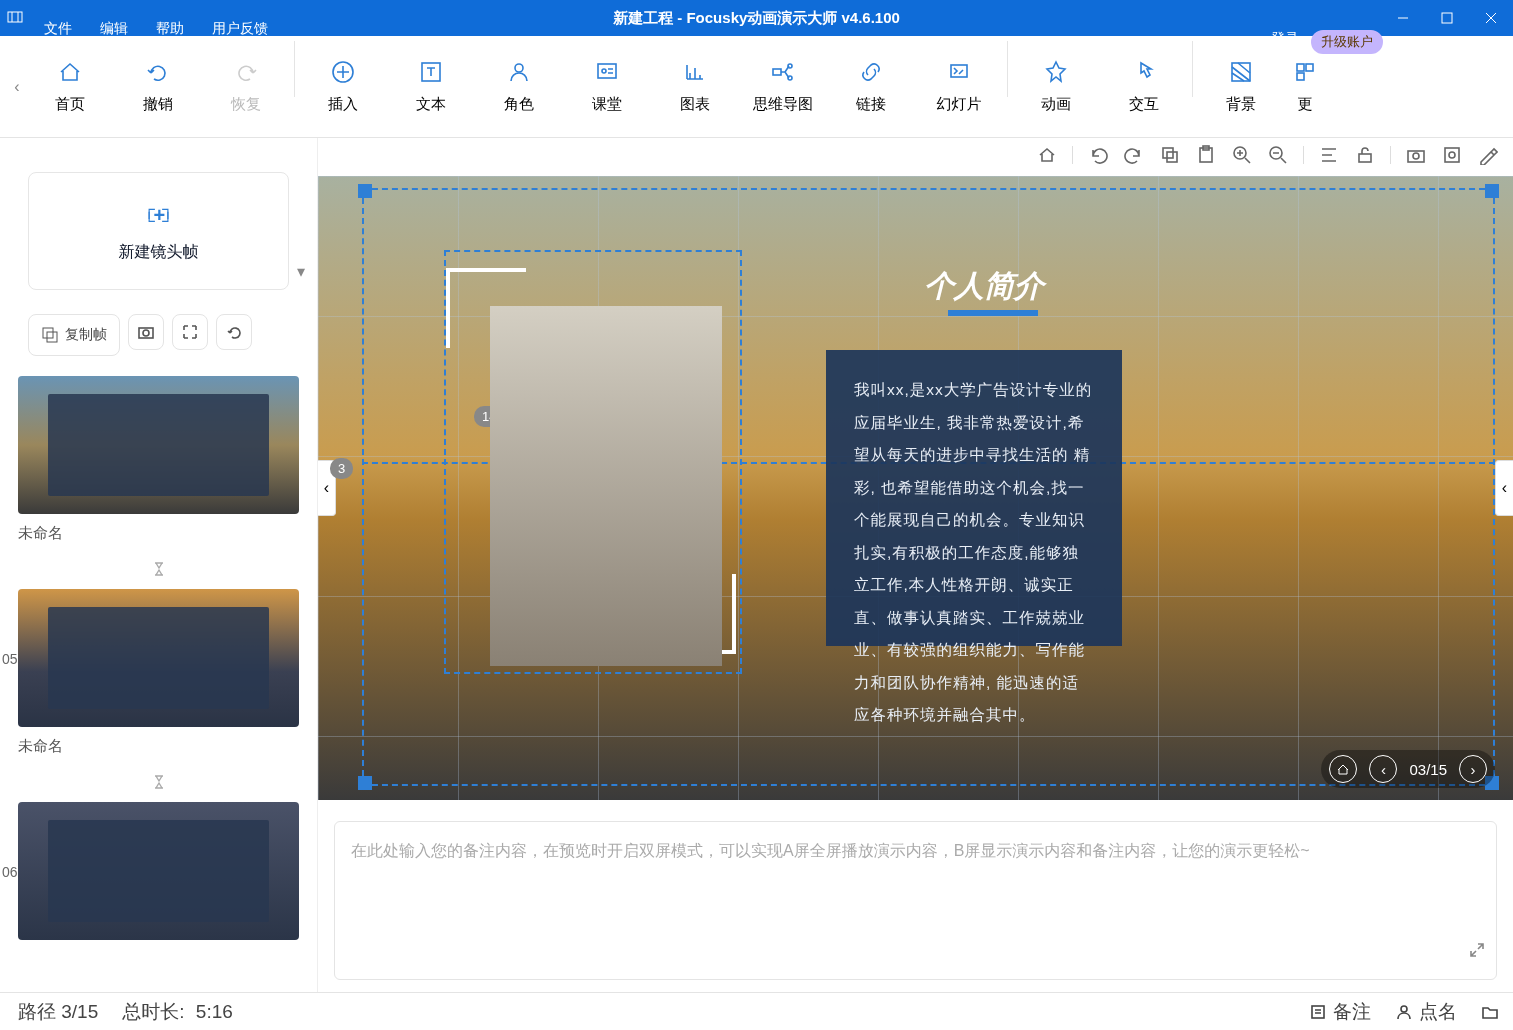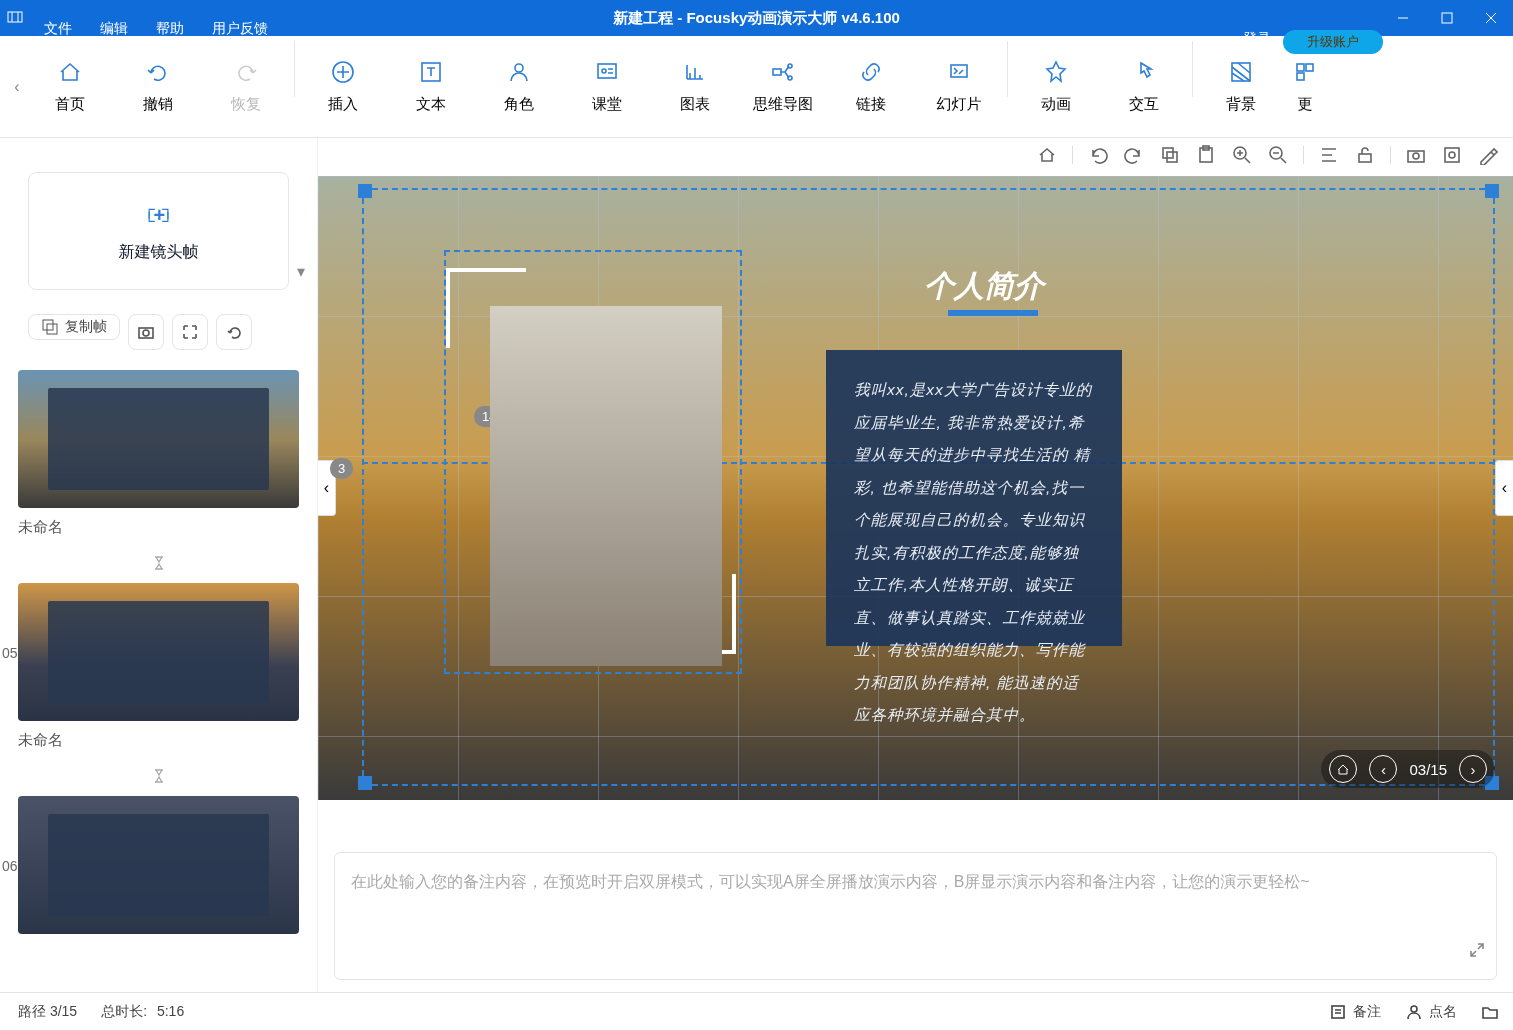--- a/index.html
+++ b/index.html
@@ -5,21 +5,21 @@
 * { margin: 0; padding: 0; box-sizing: border-box; font-family: "Microsoft YaHei", sans-serif; }
 body { background: #fff; overflow: hidden; width: 1513px; height: 1030px; position: relative; }
 
 
 .titlebar { height: 36px; background: #0f6cd8; display: flex; align-items: center; color: #fff; font-size: 14px; position: relative; }
 .logo-icon { width: 30px; display: flex; justify-content: center; }
 .menu-items { display: flex; gap: 0; }
 .menu-item { padding: 4px 14px; cursor: pointer; line-height: 36px; margin-top: 20px; }
 .title-center { position: absolute; left: 50%; transform: translateX(-50%); font-weight: 700; font-size: 15px; }
 .title-right { position: absolute; right: 130px; display: flex; align-items: flex-start; gap: 12px; margin-top: 48px; }
-.upgrade-btn { background: #0ea5e9; color: #5a3700; padding: 3px 24px; border-radius: 12px; font-size: 13px; cursor: pointer; }
+.upgrade-btn { background: #c4b5fd; color: #5a3700; padding: 3px 10px; border-radius: 12px; font-size: 13px; cursor: pointer; }
 .win-controls { position: absolute; right: 0; display: flex; }
 .win-btn { width: 44px; height: 36px; display: flex; align-items: center; justify-content: center; cursor: pointer; }
 .win-btn svg { stroke: #fff; }
 
 
 .toolbar { height: 102px; background: #fff; border-bottom: 1px solid #e4e4e4; display: flex; align-items: center; padding: 0 8px; }
 .tb-side { width: 18px; display: flex; justify-content: center; color: #888; cursor: pointer; }
 .tb-group { display: flex; }
 .tb-btn { width: 88px; height: 92px; display: flex; flex-direction: column; align-items: center; justify-content: center; gap: 10px; cursor: pointer; }
 .tb-btn .ico { width: 26px; height: 26px; display: flex; align-items: center; justify-content: center; }
@@ -33,21 +33,21 @@
 .sb-btn { width: 22px; height: 22px; cursor: pointer; display: flex; align-items: center; justify-content: center; }
 .sb-btn svg { stroke: #666; fill: none; stroke-width: 1.6; }
 .sb-sep { width: 1px; height: 18px; background: #ddd; }
 
 
 .sidebar { position: absolute; left: 0; top: 138px; width: 318px; bottom: 38px; background: #fff; border-right: 1px solid #eee; overflow: hidden; }
 .new-frame-box { margin: 34px 28px 12px 28px; border: 1px solid #e6e6e6; border-radius: 8px; height: 118px; display: flex; flex-direction: column; align-items: center; justify-content: center; gap: 12px; position: relative; }
 .new-frame-label { color: #0f172a; font-size: 16px; }
 
 .side-actions { display: flex; gap: 8px; padding: 12px 28px; }
-.side-action-btn { height: 26px; padding: 0 12px; border: 1px solid #e4e4e4; border-radius: 8px; display: flex; align-items: center; gap: 6px; font-size: 14px; cursor: pointer; color: #444; }
+.side-action-btn { height: 42px; padding: 0 12px; border: 1px solid #e4e4e4; border-radius: 8px; display: flex; align-items: center; gap: 6px; font-size: 14px; cursor: pointer; color: #444; }
 .side-action-icon { width: 36px; height: 36px; border: 1px solid #e4e4e4; border-radius: 8px; display: flex; align-items: center; justify-content: center; cursor: pointer; }
 .side-action-icon svg { stroke: #555; fill: none; stroke-width: 1.6; }
 
 .thumb-list { padding: 8px 18px; }
 .thumb-item { margin-bottom: 18px; }
 .thumb-preview { height: 138px; background: linear-gradient(180deg,#6a94b4 0%,#9a875c 50%,#3a3a3a 100%); border-radius: 4px; position: relative; }
 .thumb-preview.t2 { background: linear-gradient(180deg,#cf9648 0%,#3a4052 60%,#2a3345 100%); }
 .thumb-preview.t3 { background: linear-gradient(180deg,#4a5268 0%,#2b3548 100%); }
 .thumb-inner { position: absolute; inset: 18px 30px; background: rgba(40,55,80,.85); border-radius: 2px; }
 .thumb-label { font-size: 15px; color: #555; margin-top: 10px; }
@@ -55,41 +55,41 @@
 .thumb-row { position: relative; }
 .hg-icon { display:flex; justify-content:center; margin: 4px 0 12px 0; }
 .hg-icon svg { stroke:#aaa; fill:none; stroke-width:1.4; }
 
 
 .canvas-wrap { position: absolute; left: 318px; right: 0; top: 176px; bottom: 230px; background: #aeb5a5; }
 .canvas-bg { position: absolute; inset: 0; background: linear-gradient(180deg,#a8b1a0 0%,#c99c4e 45%,#b07f32 55%,#3a3a3a 100%); }
 .canvas-grid { position: absolute; inset: 0; background-image: linear-gradient(rgba(180,200,230,.3) 1px, transparent 1px), linear-gradient(90deg, rgba(180,200,230,.3) 1px, transparent 1px); background-size: 140px 140px; }
 .sel-dashed { position: absolute; border: 2px dashed #2e7fd6; }
 .num-badge { position: absolute; background: #888; color:#fff; font-size:13px; padding: 3px 8px; border-radius: 10px; }
-.content-card { position: absolute; background: rgba(28,53,90,.92); padding: 24px 28px; color: #e8eef6; font-style: italic; }
+.content-card { position: absolute; background: rgba(28,53,90,.92); padding: 24px 28px; color: #e8eef6; }
 .content-title { position: absolute; color: #fff; font-size: 30px; font-weight: 700; font-style: italic; }
 .title-underline { position:absolute; height:6px; background: linear-gradient(90deg,#2e7fd6,#2e7fd6); width: 90px; }
 .photo-frame { position: absolute; background: linear-gradient(180deg,#d4cfc3,#8a8174); }
 .body-text { font-size: 15.5px; line-height: 2.1; letter-spacing: 1px; }
 .sel-corner { position:absolute; width:14px; height:14px; background:#2e7fd6; }
 .white-l { position:absolute; border: 4px solid #fff; border-right:none; border-bottom:none; }
 .white-l2 { position:absolute; border: 4px solid #fff; border-left:none; border-top:none; }
 
 
 .nav-pill { position: absolute; right: 18px; bottom: 12px; background: rgba(0,0,0,.35); border-radius: 20px; height: 38px; display:flex; align-items:center; padding: 0 8px; gap: 12px; color:#fff; font-size:15px; }
 .nav-pill .circ { width:28px; height:28px; border:1.5px solid #fff; border-radius:50%; display:flex; align-items:center; justify-content:center; }
 .expand-handle { position:absolute; right:0; top:50%; transform:translateY(-50%); width:18px; height:56px; background:#fff; border:1px solid #ddd; border-right:none; border-radius:4px 0 0 4px; display:flex; align-items:center; justify-content:center; cursor:pointer; }
 .expand-handle-left { position:absolute; left:0; top:50%; transform:translateY(-50%); width:18px; height:56px; background:#fff; border:1px solid #ddd; border-left:none; border-radius:0 4px 4px 0; display:flex; align-items:center; justify-content:center; cursor:pointer; }
 
 
-.notes-wrap { position: absolute; left: 334px; right: 16px; bottom: 50px; height: 128px; border: 1px solid #e4e4e4; border-radius: 6px; padding: 14px 60px 14px 16px; font-size: 16px; color: #aaa; line-height: 1.9; }
+.notes-wrap { position: absolute; left: 334px; right: 16px; bottom: 50px; height: 159px; border: 1px solid #e4e4e4; border-radius: 6px; padding: 14px 60px 14px 16px; font-size: 16px; color: #aaa; line-height: 1.9; }
 .notes-expand { position:absolute; right: 10px; bottom: 10px; cursor:pointer; }
 
 
-.statusbar { position: absolute; left:0; right:0; bottom:0; height: 38px; border-top: 1px solid #e4e4e4; display:flex; align-items:center; padding: 0 18px; font-size: 14px; color:#444; }
+.statusbar { position: absolute; left:0; right:0; bottom:0; height: 38px; border-top: 1px solid #e4e4e4; display:flex; align-items:center; padding: 0 18px; font-size: 19px; color:#444; }
 .status-right { position:absolute; right: 14px; display:flex; gap: 24px; align-items:center; }
 .status-icon-text { display:flex; align-items:center; gap:6px; cursor:pointer; }
 .status-icon-text svg { stroke:#444; fill:none; stroke-width:1.6; }
 </style>
 </head>
 <body>
 
 <div class="titlebar">
   <div class="logo-icon">
     <svg width="18" height="18" viewBox="0 0 18 18">

